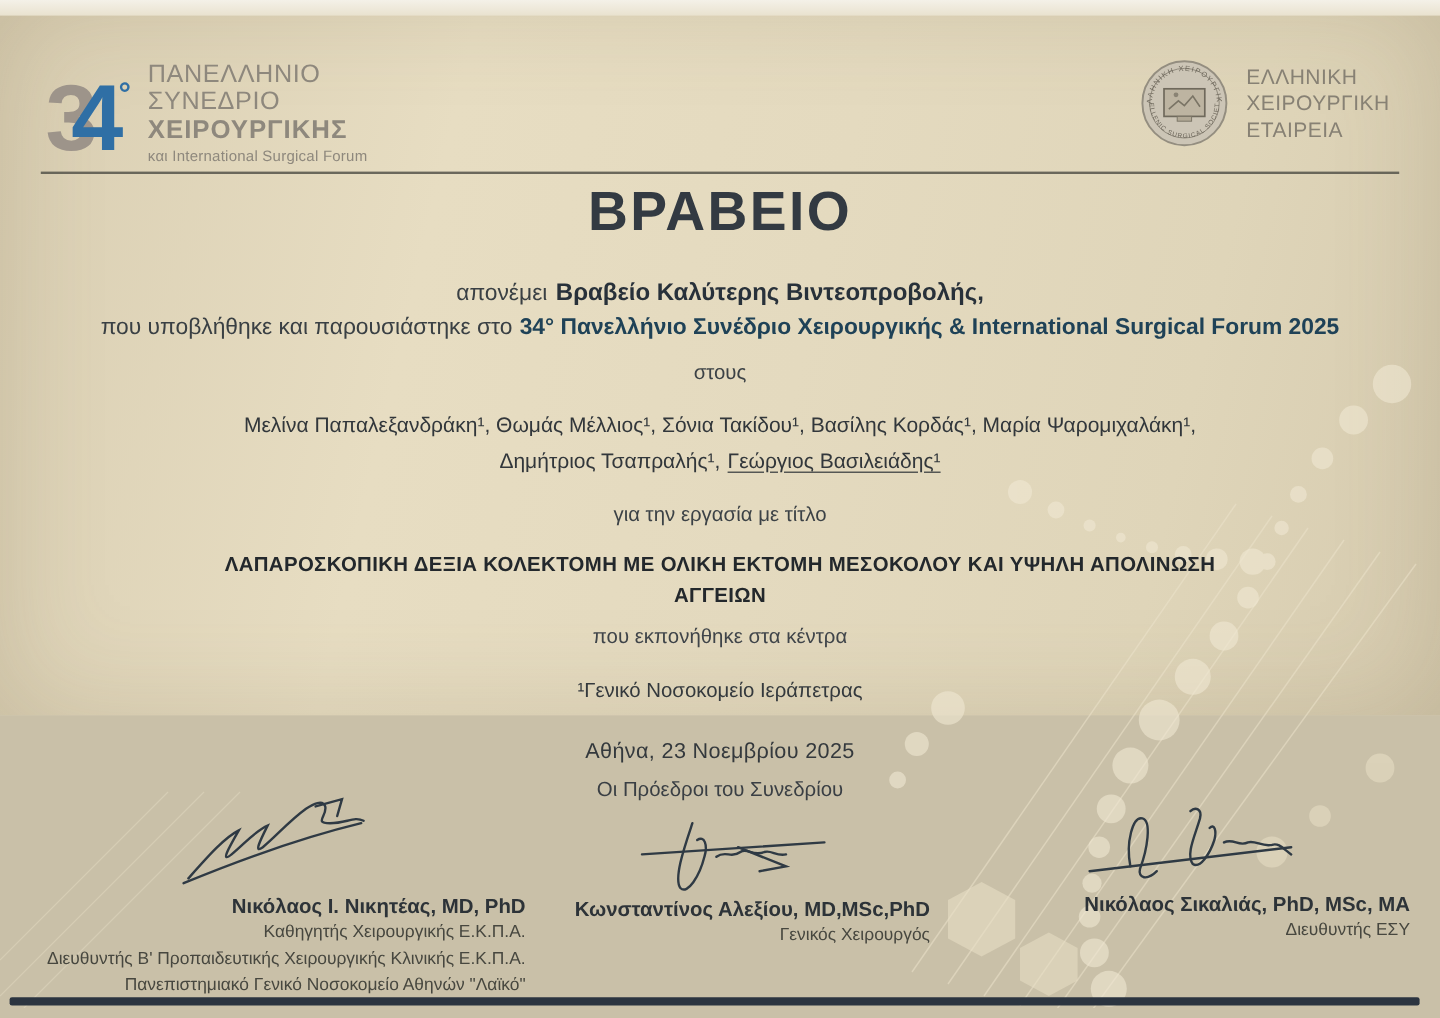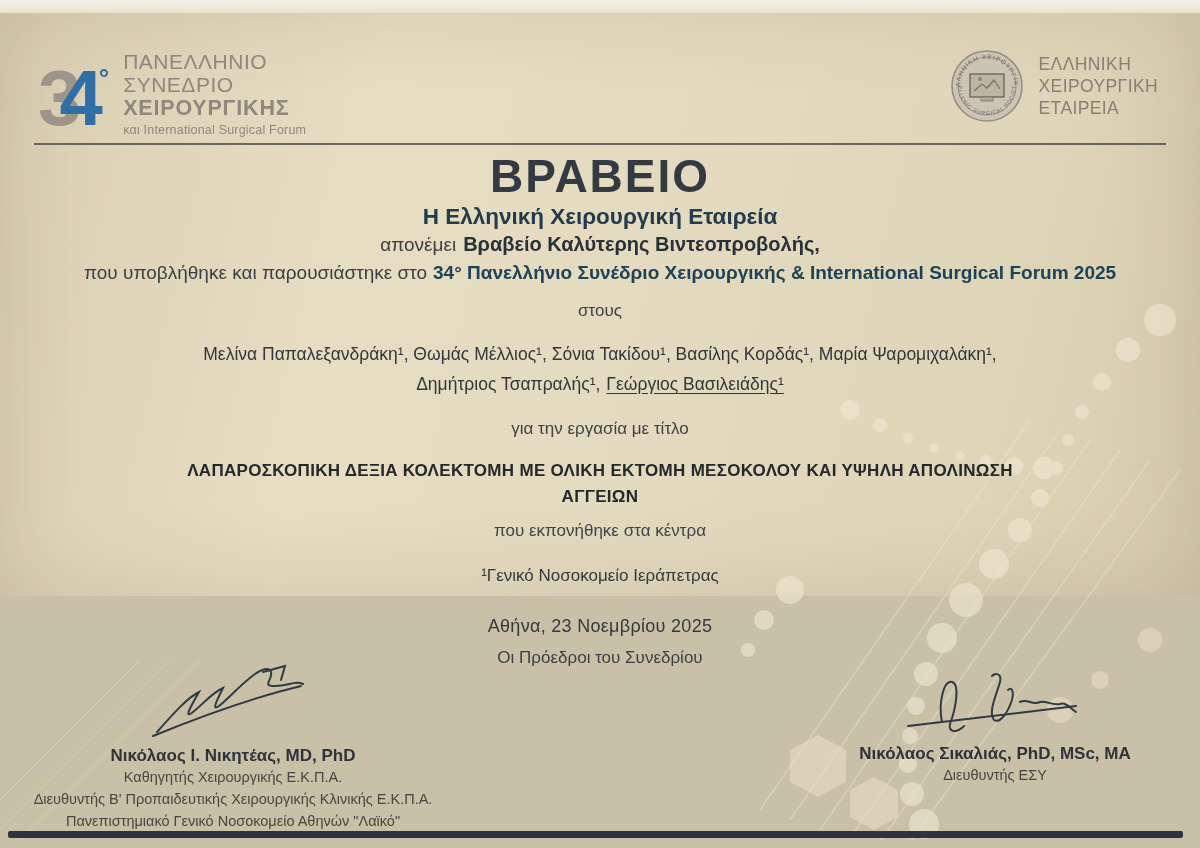--- a/index.html
+++ b/index.html
@@ -46,21 +46,21 @@
   .authors-2 .prefix{margin-right:6px;}
   .authors-2 .uname{text-decoration:underline;text-underline-offset:3px;}
   .work-intro{top:419px;font-size:17px;color:#3c4246;}
   .work-title{top:458px;font-size:17px;font-weight:bold;color:#23282c;
     white-space:normal;width:860px;line-height:26px;letter-spacing:.3px;}
   .centers-intro{top:521px;font-size:17px;color:#3f4449;}
   .center-1{top:566px;font-size:17px;color:#34393d;}
   .date-line{top:616px;font-size:18px;color:#34393d;letter-spacing:.3px;}
   .presidents-label{top:648px;font-size:17px;color:#3a3f44;}
   
-  .sig-block{position:absolute;text-align:center;color:#45453e;}
+  .sig-block{position:absolute;text-align:right;color:#45453e;}
   .sig-1{left:28px;top:662px;width:410px;}
   .sig-2{left:425px;top:680px;width:350px;}
   .sig-3{left:815px;top:668px;width:360px;}
   .sig-svg{display:block;margin:0 auto;}
   .sig-name{font-size:17px;font-weight:bold;color:#2d3338;margin-top:2px;}
   .sig-title{font-size:14.5px;line-height:22px;color:#47473f;}
   
   .bottom-bar{position:absolute;top:831px;left:8px;width:1175px;height:7px;background:#2b3440;border-radius:2px;}
   .dna-watermark{position:absolute;right:0;top:290px;pointer-events:none;}
   .corner-watermark{position:absolute;left:0;top:640px;pointer-events:none;}
@@ -161,21 +161,20 @@
   </svg>
   <svg class="corner-watermark" width="240" height="200" viewBox="0 0 240 200">
     <g stroke="#e9e0c8" stroke-width="1" opacity=".4">
       <line x1="0" y1="190" x2="170" y2="20"></line>
         <line x1="0" y1="160" x2="140" y2="20"></line>
         <line x1="20" y1="200" x2="200" y2="20"></line>
     </g>
   </svg>
 
   <div class="cline award-title">ΒΡΑΒΕΙΟ</div>
-  <div class="cline issuer-line">Η Ελληνική Χειρουργική Εταιρεία</div>
 
   <div class="cline award-line">
     <span class="prefix">απονέμει</span><span class="bold">Βραβείο Καλύτερης Βιντεοπροβολής,</span>
   </div>
 
   <div class="cline presented-line">
     <span class="prefix">που υποβλήθηκε και παρουσιάστηκε στο</span><span class="bold">34° Πανελλήνιο Συνέδριο Χειρουργικής &amp; International Surgical Forum 2025</span>
   </div>
 
   <div class="cline recipients-word">στους</div>
@@ -201,20 +200,32 @@
         <path d="M10,74 C44,60 100,38 158,24"></path>
         <path d="M120,10 L142,4 L138,18"></path>
       </g>
     </svg>
     <div class="sig-name">Νικόλαος Ι. Νικητέας, MD, PhD</div>
     <div class="sig-title">Καθηγητής Χειρουργικής Ε.Κ.Π.Α.</div>
     <div class="sig-title">Διευθυντής Β' Προπαιδευτικής Χειρουργικής Κλινικής Ε.Κ.Π.Α.</div>
     <div class="sig-title">Πανεπιστημιακό Γενικό Νοσοκομείο Αθηνών "Λαϊκό"</div>
   </div>
 
+  <div class="sig-block sig-2">
+    <svg class="sig-svg" width="190" height="66" viewBox="0 0 190 66">
+      <g fill="none" stroke="#2f3a44" stroke-width="2" stroke-linecap="round">
+        <path d="M30,32 L182,22"></path>
+        <path d="M72,6 C66,24 56,52 62,60 C68,66 78,50 82,34 C85,24 82,16 76,20"></path>
+        <path d="M92,34 C100,28 104,36 112,30 C118,26 122,34 132,30 C138,28 142,34 150,32"></path>
+        <path d="M110,26 L150,42 L128,46"></path>
+      </g>
+    </svg>
+    <div class="sig-name">Κωνσταντίνος Αλεξίου, MD,MSc,PhD</div>
+    <div class="sig-title">Γενικός Χειρουργός</div>
+  </div>
 
   <div class="sig-block sig-3">
     <svg class="sig-svg" width="190" height="74" viewBox="0 0 190 74">
       <g fill="none" stroke="#2f3a44" stroke-width="2" stroke-linecap="round">
         <path d="M8,58 L176,38"></path>
         <path d="M42,54 C38,34 44,12 52,14 C60,16 56,40 50,56 C48,64 56,66 64,58"></path>
         <path d="M92,8 C96,4 102,6 100,14 C96,28 88,44 94,52 C100,56 108,44 112,32 C114,24 112,18 108,22"></path>
         <path d="M120,34 C128,30 132,38 140,34 C146,32 152,38 160,36 C166,34 170,40 176,44"></path>
       </g>
     </svg>

